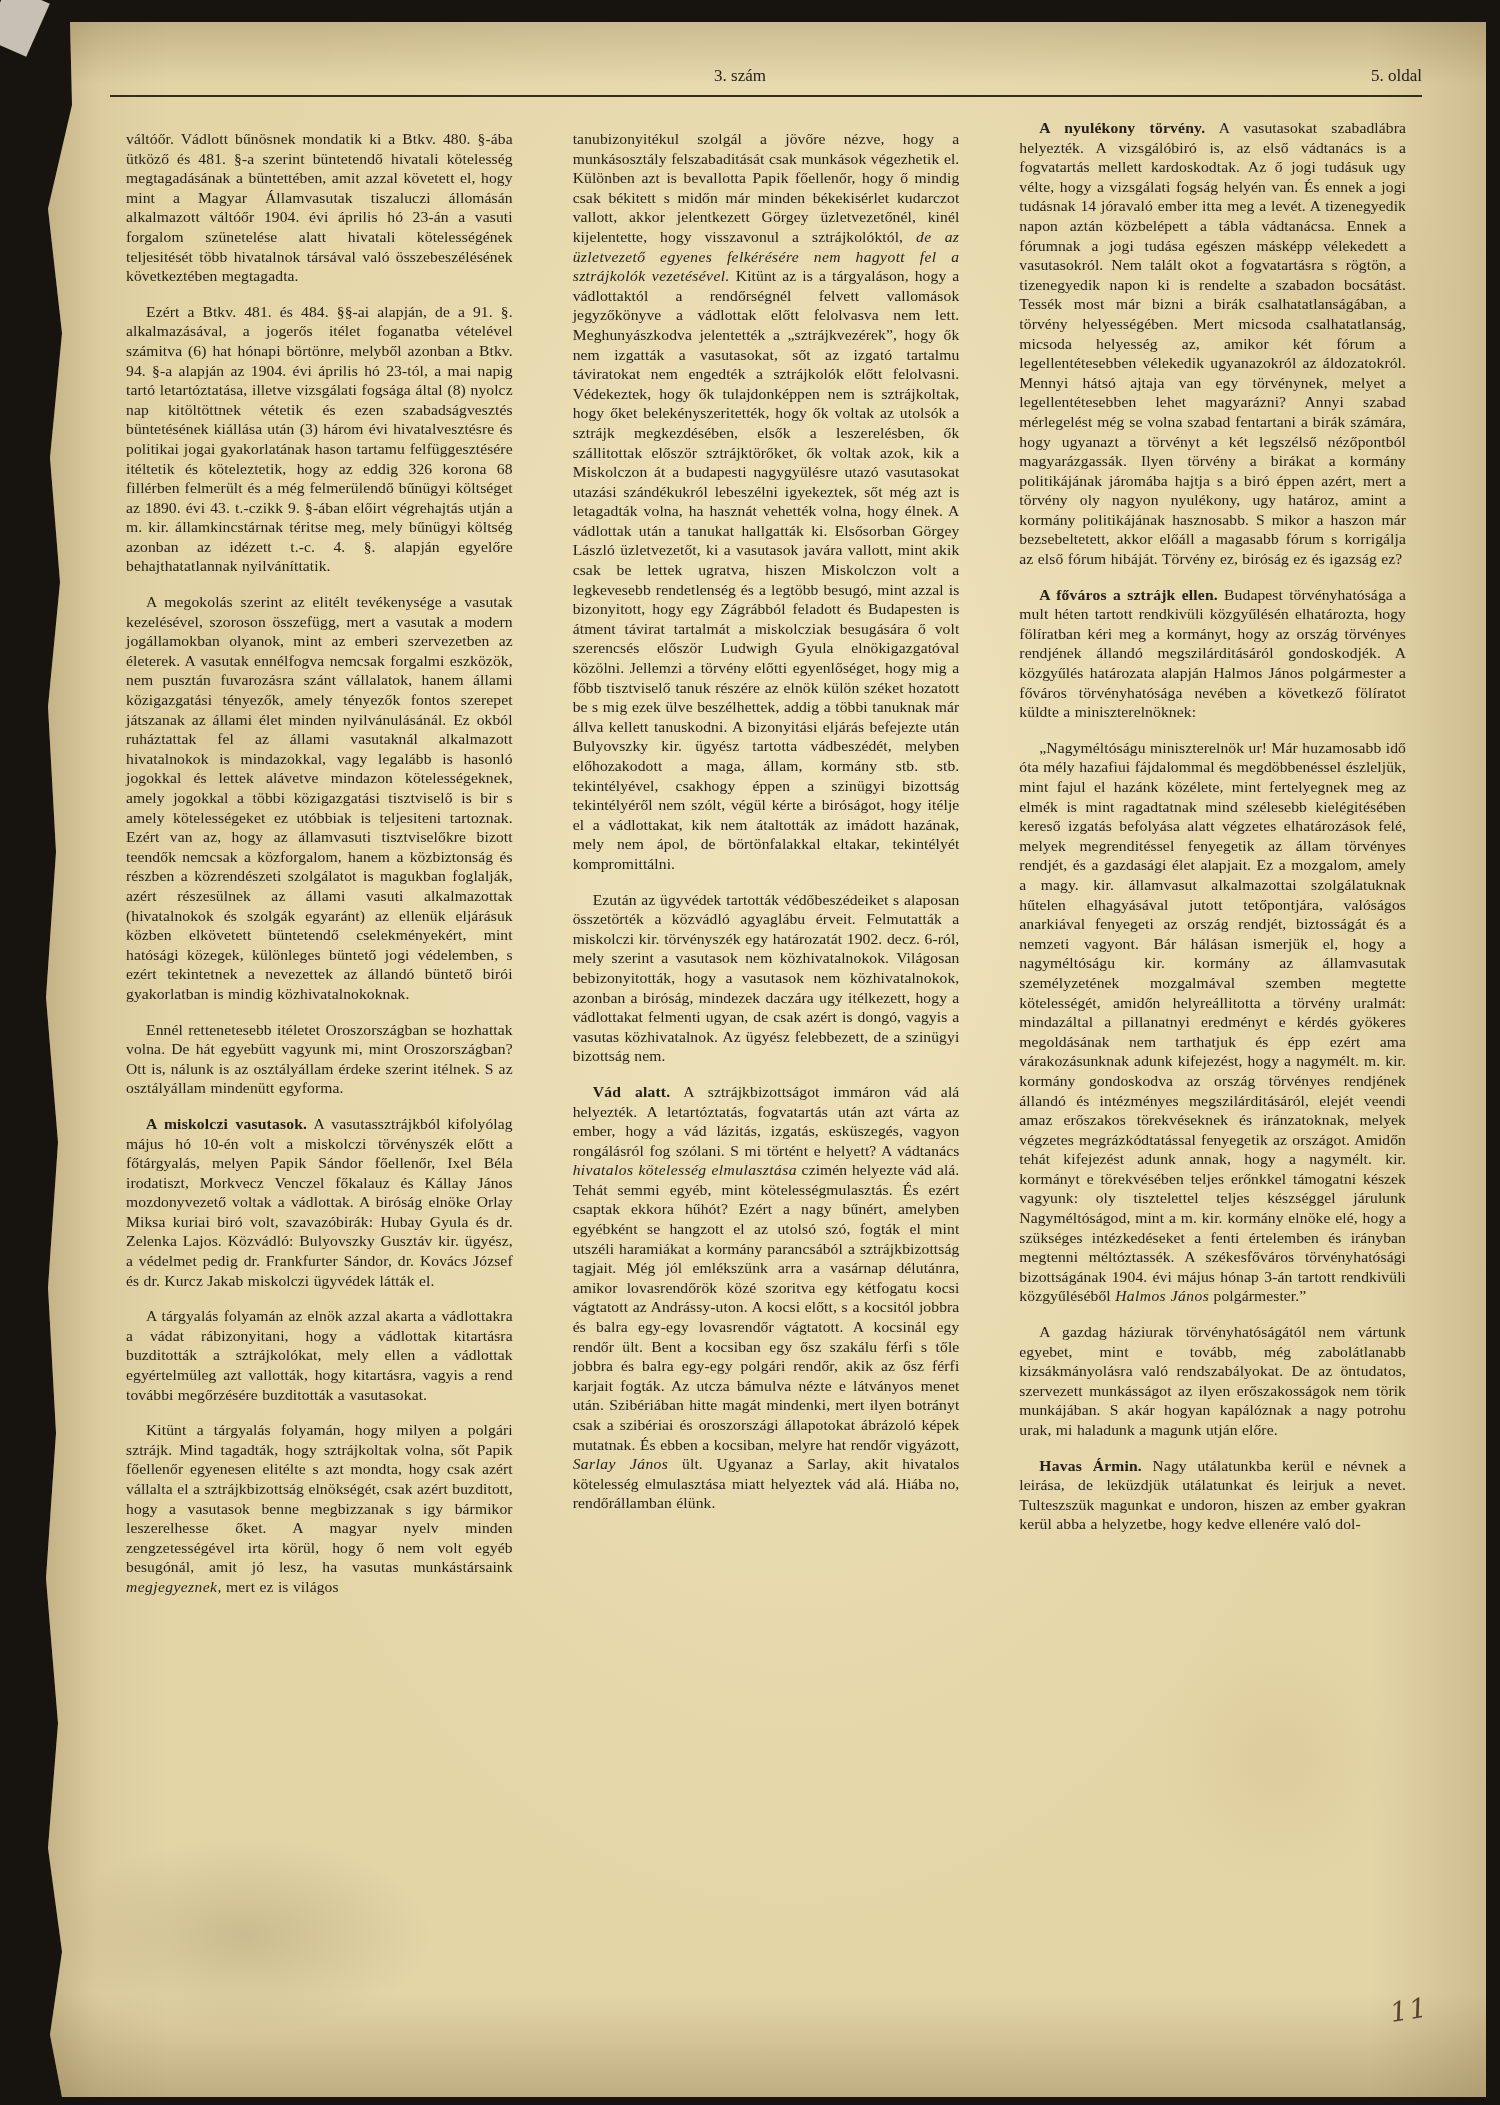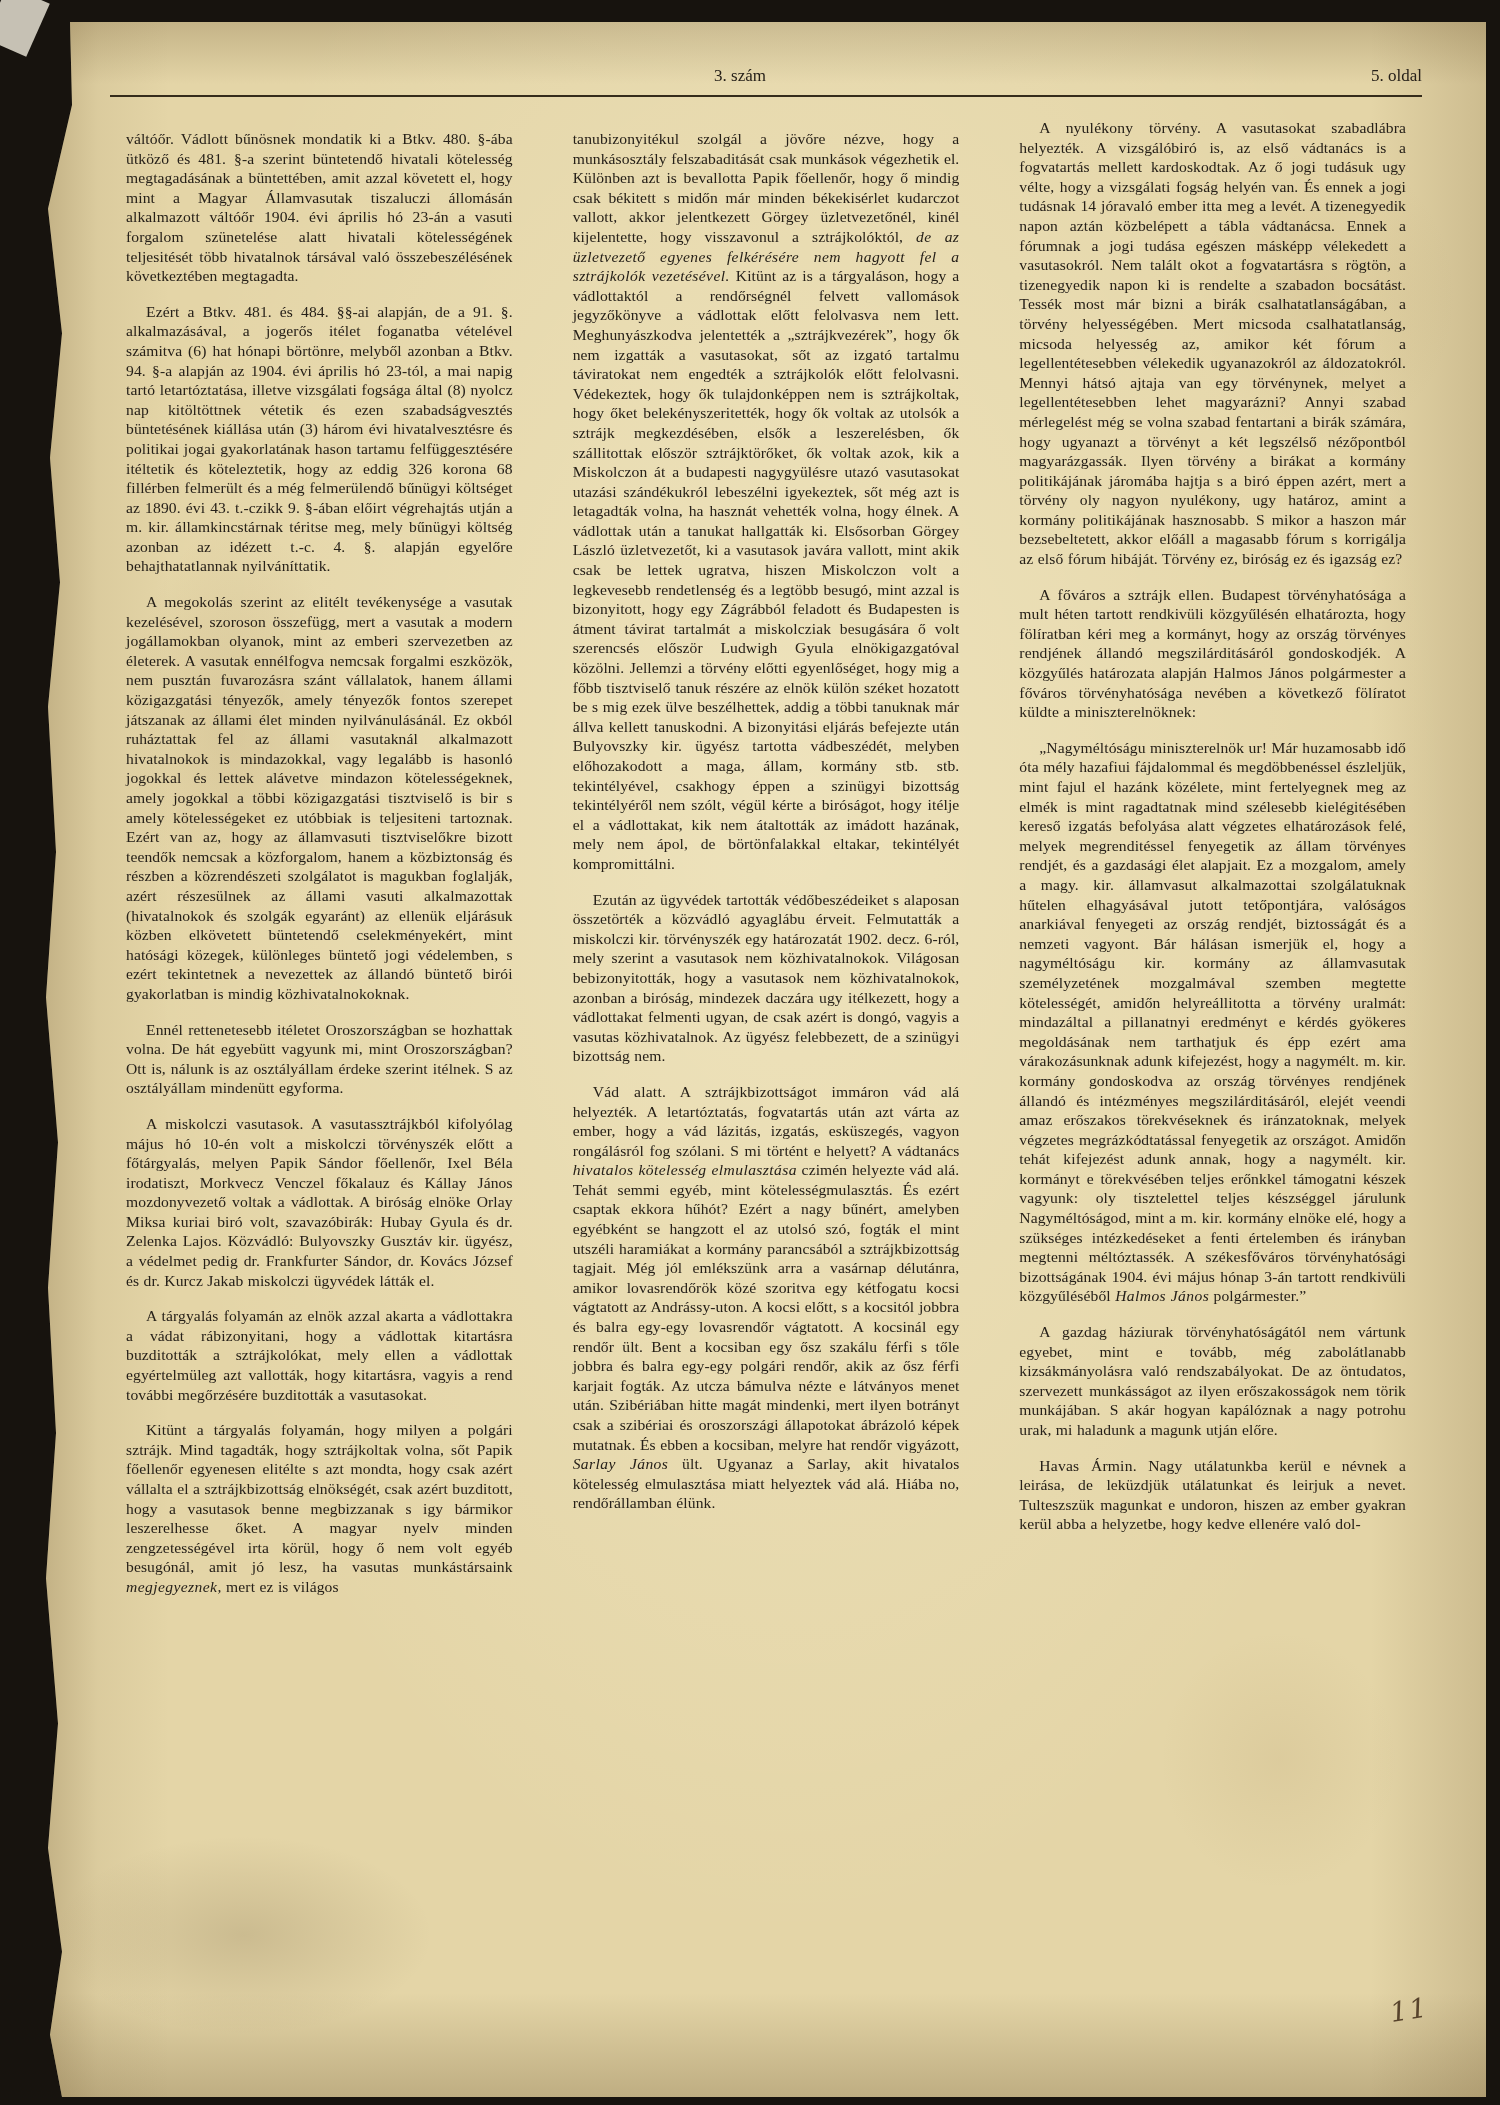--- a/index.html
+++ b/index.html
@@ -45,21 +45,21 @@
   .rule{border-top:2px solid #352c1b;margin:9px 0 16px 0;height:0;}
   .columns{display:flex;gap:28px;}
   .col{flex:1;min-width:0;
     font-size:15.6px;line-height:19.6px;
     text-align:justify;hyphens:auto;-webkit-hyphens:auto;
     word-spacing:.4px;letter-spacing:.1px;
   }
   .col p{margin:16px;text-indent:20px;}
   .col p.noindent{text-indent:0;}
   .col p.sec{margin-top:5px;}
-  .col .lead{font-weight:normal;letter-spacing:.2px;}
+  .col .lead{font-weight:bold;letter-spacing:.2px;}
   .col i{font-style:italic;letter-spacing:.4px;}
   .handwritten{
     position:absolute;right:58px;bottom:72px;
     font-family:"DejaVu Serif",serif;font-style:italic;
     font-size:27px;color:#57432c;transform:rotate(-9deg);
     letter-spacing:2px;
   }
 </style>
 </head>
 <body>

